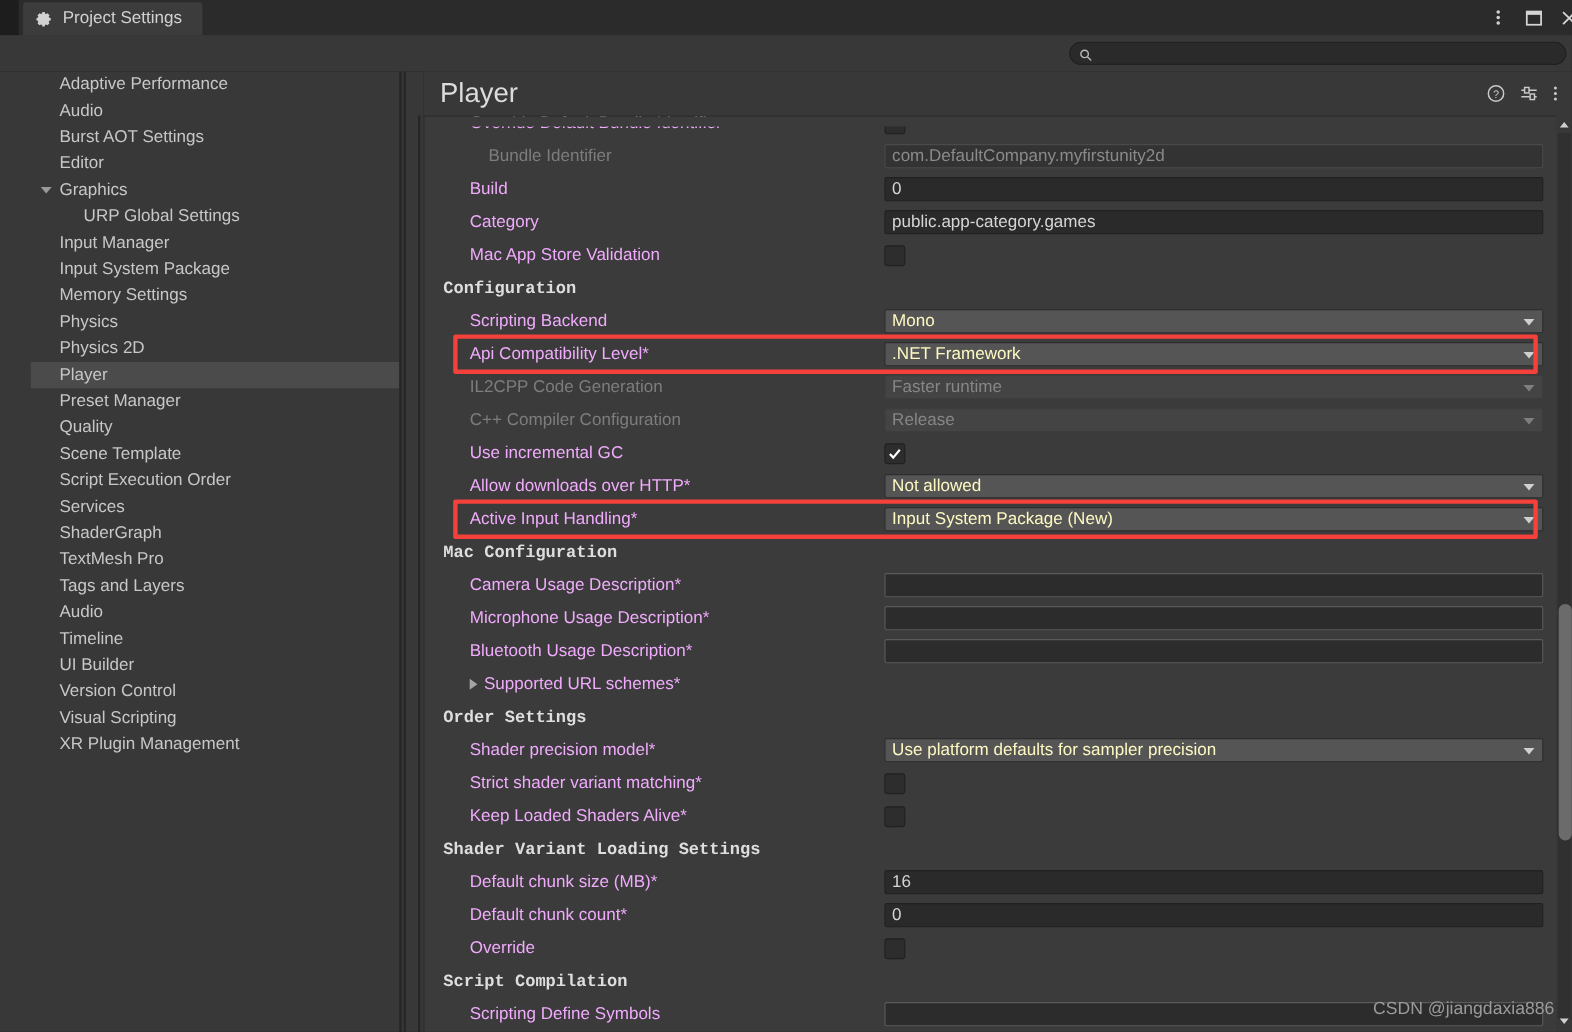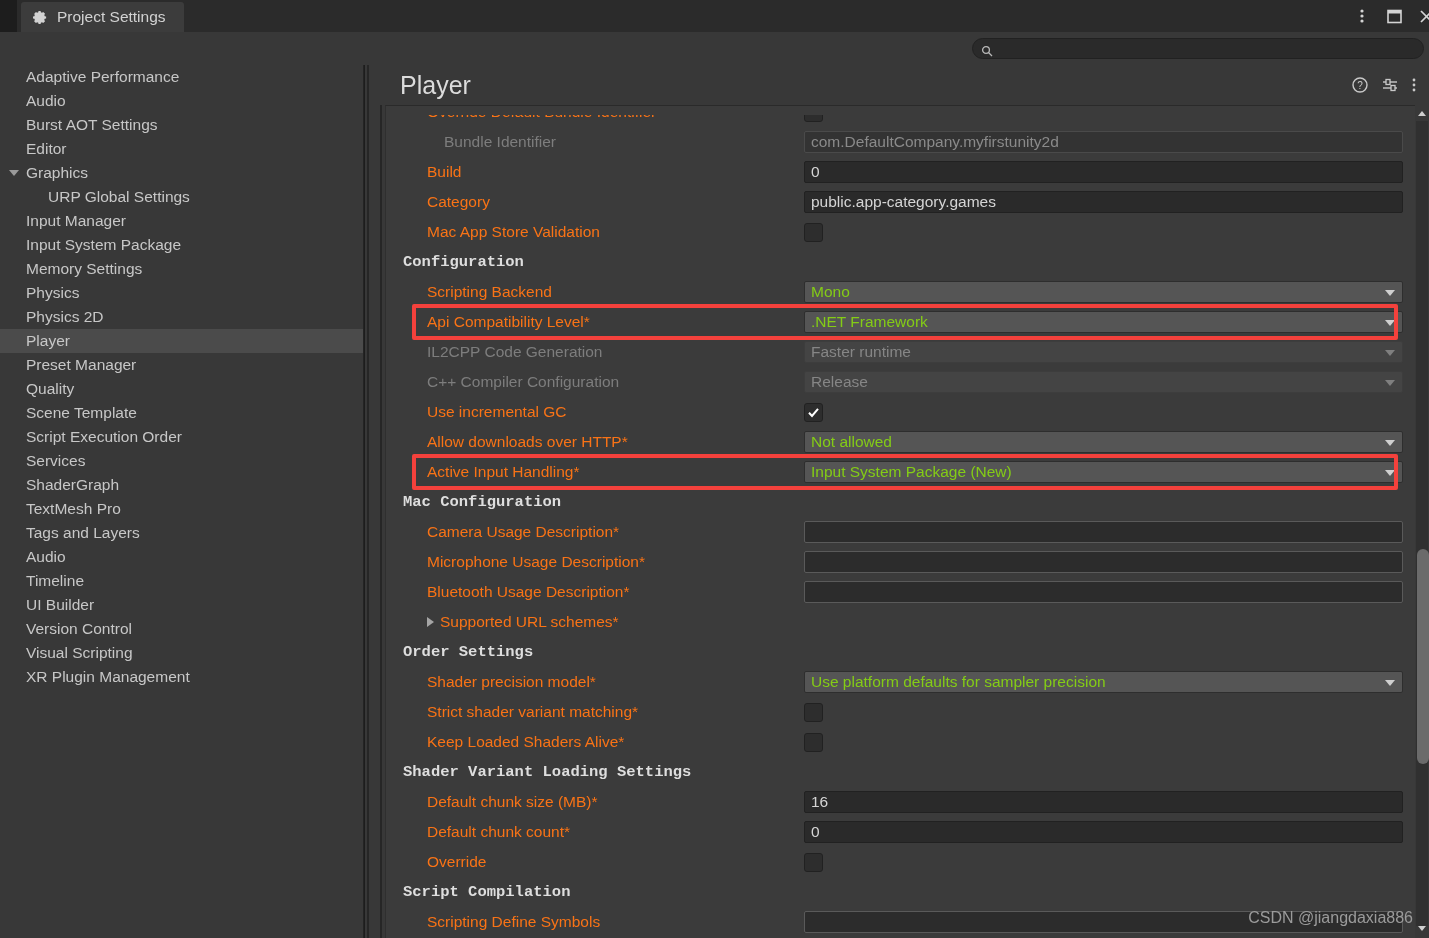--- a/index.html
+++ b/index.html
@@ -65,20 +65,21 @@
     position: absolute; left: 0; top: 65px;
     width: 364px; height: 873px;
     background: #383838;
     border-right: 1px solid #242424;
     overflow: hidden;
   }
   .side-item {
     height: 24px; display: flex; align-items: center;
     padding-left: 26px; color: #c7c7c7; font-size: 15.5px;
     white-space: nowrap;
+    margin-left: 28px;
   }
   .side-item.child { padding-left: 48px; }
   .side-item.selected { background: #4b4b4b; }
   .side-item .tri {
     position: absolute; left: 9px;
     width: 0; height: 0;
   }
   .side-item { position: relative; }
   .tri-down {
     border-left: 5px solid transparent;
@@ -132,21 +133,21 @@
     padding-left: 17px; padding-right: 13px;
     margin-top: -9px;
   }
 
   
   .row {
     height: 30px; display: flex; align-items: center;
     position: relative;
   }
   .label {
-    color: #f97316; font-size: 15.5px; white-space: nowrap;
+    color: #f0abfc; font-size: 15.5px; white-space: nowrap;
   }
   .label.indent1 { padding-left: 24px; }
   .label.indent2 { padding-left: 41px; }
   .label.disabled { color: #7d7d7d; }
   .section {
     height: 30px; display: flex; align-items: center;
     color: #dedede; font-size: 15.5px; font-weight: bold;
     padding-left: 0px;
     font-family: Liberation Mono, monospace;
   }
@@ -162,21 +163,21 @@
     display: flex; align-items: center; padding-left: 6px;
     font-family: "Liberation Sans", sans-serif;
   }
   .textfield.disabled { color: #8a8a8a; border-color: #4a4a4a; background: #333; }
   .textfield.empty-bord { border: 1px solid #5a5a5a; background: #2c2c2c; }
 
   .dropdown {
     width: 599px; height: 22px;
     background: #555555; border: 1px solid #2e2e2e;
     border-radius: 2px;
-    color: #84cc16; font-size: 15.5px;
+    color: #fef9c3; font-size: 15.5px;
     display: flex; align-items: center; padding-left: 6px;
     position: relative;
   }
   .dropdown.disabled { background: #444; color: #868686; border-color: #3d3d3d; }
   .dd-arrow {
     position: absolute; right: 7px; top: 8px;
     width: 0; height: 0;
     border-left: 5px solid transparent;
     border-right: 5px solid transparent;
     border-top: 6px solid #cfcfcf;

